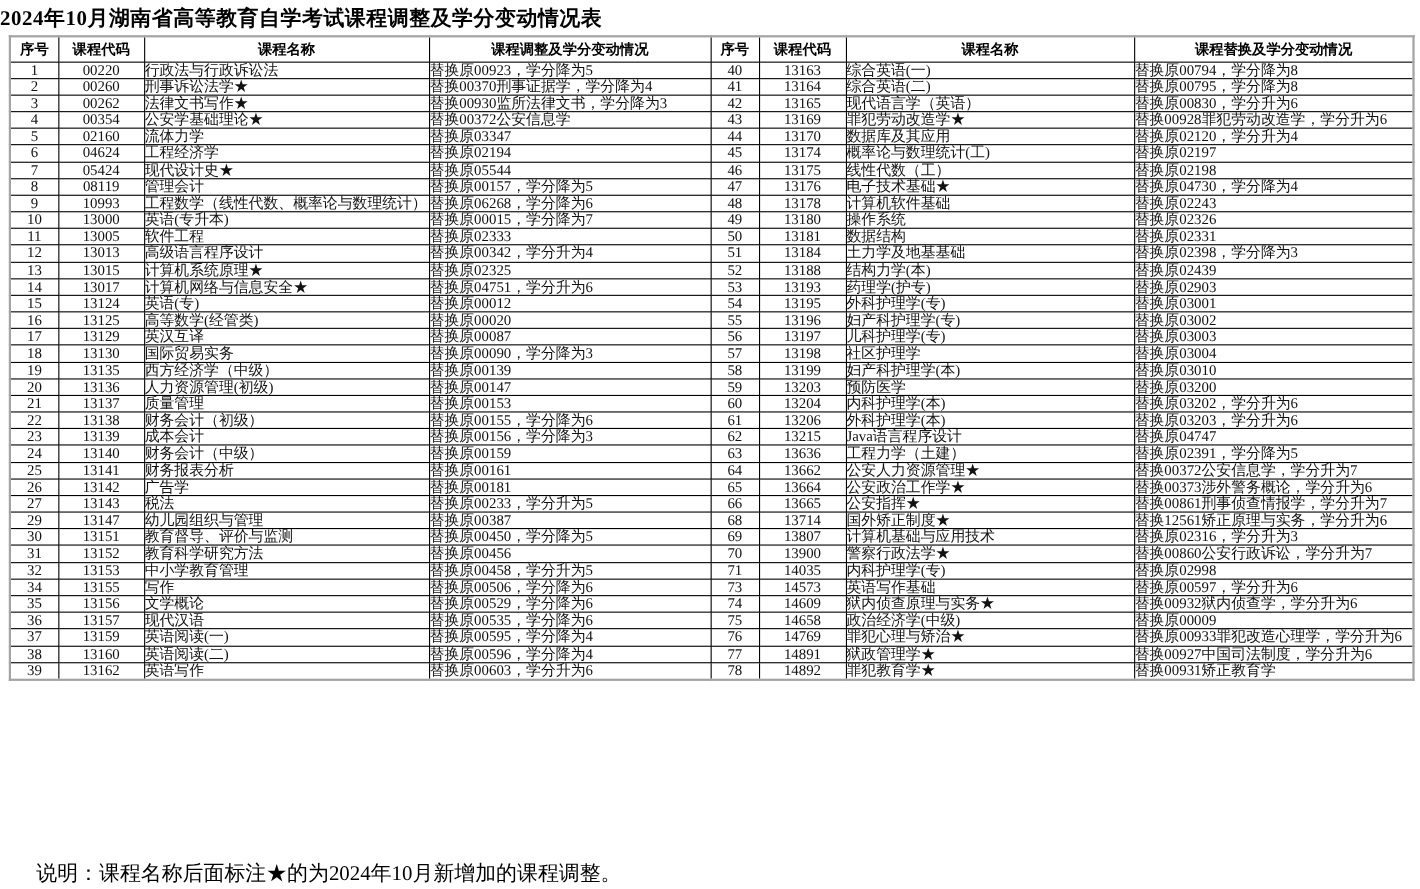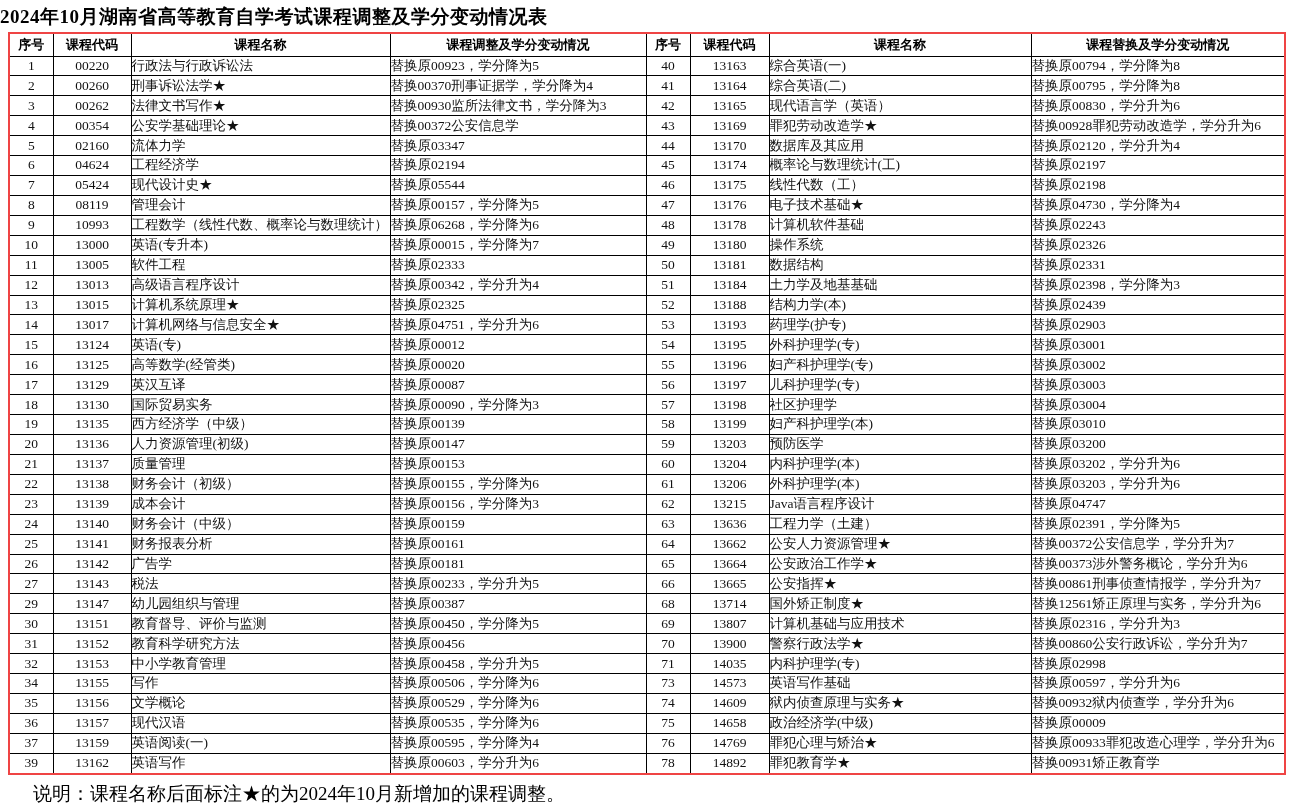--- a/index.html
+++ b/index.html
@@ -7,23 +7,23 @@
     width:1291px;height:808px;background:#ffffff;position:relative;
     font-family:"Liberation Serif","DejaVu Serif",serif;color:#111;
     overflow:hidden;
   }
   .doc-title{
     position:absolute;top:4px;left:0;width:100%;
     text-align:left;font-size:19px;font-weight:bold;color:#000;
     letter-spacing:0.5px;
   }
   table.course-table{
-    position:absolute;left:8px;top:32px;width:1276px;height:743px;
+    position:absolute;left:8px;top:32px;width:1276px;height:582px;
     border-collapse:collapse;table-layout:fixed;
-    border:2px solid #ef4444;
+    border:2px solid #a3a3a3;
   }
   table.course-table th,table.course-table td{
     border:1px solid #000;
     font-size:13.5px;line-height:1.05;
     padding:0;vertical-align:middle;
     overflow:hidden;white-space:nowrap;
   }
   table.course-table thead tr{height:23px;}
   table.course-table th{
     font-family:"Liberation Sans","DejaVu Sans",sans-serif;
@@ -409,20 +409,30 @@
         <td class="c0">37</td>
         <td class="c1">13159</td>
         <td class="c2">英语阅读(一)</td>
         <td class="c3">替换原00595，学分降为4</td>
         <td class="c4">76</td>
         <td class="c5">14769</td>
         <td class="c6">罪犯心理与矫治★</td>
         <td class="c7">替换原00933罪犯改造心理学，学分升为6</td>
       </tr>
       <tr>
+        <td class="c0">38</td>
+        <td class="c1">13160</td>
+        <td class="c2">英语阅读(二)</td>
+        <td class="c3">替换原00596，学分降为4</td>
+        <td class="c4">77</td>
+        <td class="c5">14891</td>
+        <td class="c6">狱政管理学★</td>
+        <td class="c7">替换00927中国司法制度，学分升为6</td>
+      </tr>
+      <tr>
         <td class="c0">39</td>
         <td class="c1">13162</td>
         <td class="c2">英语写作</td>
         <td class="c3">替换原00603，学分升为6</td>
         <td class="c4">78</td>
         <td class="c5">14892</td>
         <td class="c6">罪犯教育学★</td>
         <td class="c7">替换00931矫正教育学</td>
       </tr>
     </tbody>

